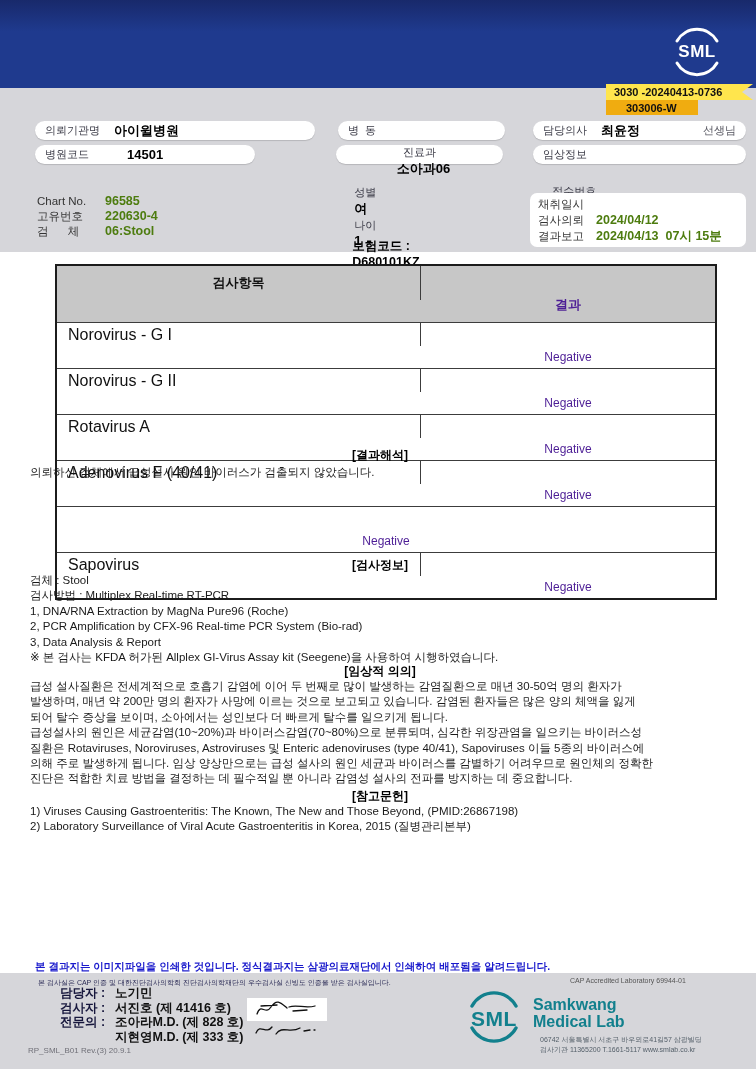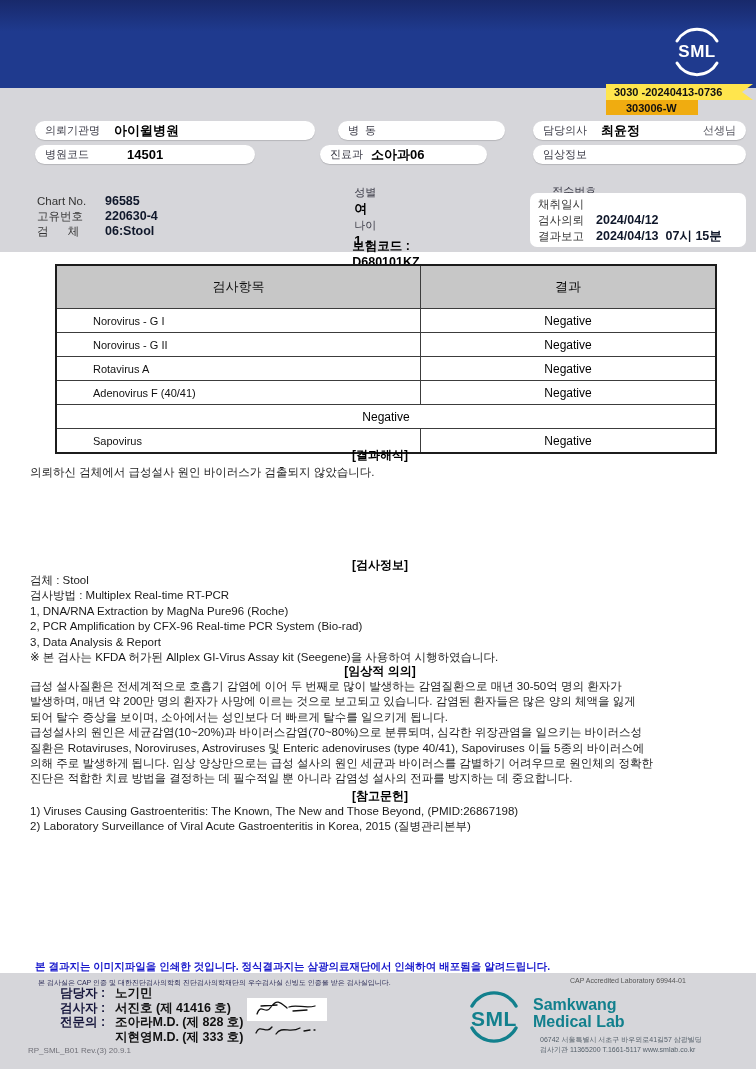--- a/index.html
+++ b/index.html
@@ -35,35 +35,35 @@
   .pill .lbl { font-size:11px; color:#3a3a46; white-space:pre; }
   .pill .val { font-size:13px; font-weight:700; color:#000; margin-left:14px; white-space:pre; }
   .pill .sfx { font-size:11px; color:#55555f; margin-left:auto; }
 
   .plain { position:absolute; font-size:11px; color:#3a3a46; white-space:pre; }
   .plain b { font-size:13px; color:#000; }
 
   .kvrows { position:absolute; }
   .kvrow { display:flex; line-height:15px; }
   .kvrow .lbl { width:68px; font-size:11.5px; color:#333; white-space:pre; }
-  .kvrow .val { font-size:12.5px; font-weight:700; color:#0f172a; white-space:pre; }
+  .kvrow .val { font-size:12.5px; font-weight:700; color:#4d7c0f; white-space:pre; }
 
   .datebox { position:absolute; left:530px; top:193px; width:216px; height:54px;
              background:#fff; border-radius:7px; padding:3px 8px; }
   .datebox .kvrow { line-height:16px; }
   .datebox .kvrow .lbl { width:58px; font-size:11.5px; }
 
   
   .rtable { position:absolute; left:55px; top:264px; width:662px; border:2px solid #1c1c1c; background:#fff; }
   .trow { display:flex; border-top:1px solid #3c3c3c; }
   .trow.head { border-top:none; background:#c7c7c7; }
   .tc { display:flex; align-items:center; }
-  .tc.item { width:364px; border-right:1px solid #3c3c3c; padding-left:36px; height:23px; font-size:11px; color:#111; }
-  .tc.result { flex:1; justify-content:center; height:23px; font-size:12px; color:#000000; }
-  .trow.head .tc { height:42px; font-weight:400; font-size:13px; justify-content:center; padding-left:0; }
+  .tc.item { width:364px; border-right:1px solid #3c3c3c; padding-left:11px; height:23px; font-size:16px; color:#111; }
+  .tc.result { flex:1; justify-content:center; height:23px; font-size:12px; color:#4c1d95;margin-top:22px; }
+  .trow.head .tc { height:34px; font-weight:700; font-size:13px; justify-content:center; padding-left:0; }
 
   
   .sect { position:absolute; left:30px; width:700px; }
   .sect .shead { font-size:12px; font-weight:700; color:#000;text-align:center; }
   .sbody { position:absolute; left:30px; width:706px; font-size:11.5px; color:#1a1a1a;
            line-height:15.4px; white-space:pre-line; }
 
   
   .notice { position:absolute; left:35px; top:960px; font-size:10.5px; font-weight:700; color:#1a1acc; }
   .footer { position:absolute; left:0; top:973px; width:756px; height:96px; background:#d6d6da; }
@@ -112,21 +112,21 @@
   <div class="pill" style="left:533px; top:121px; width:213px;">
     <span class="lbl">담당의사</span>
     <span class="val">최윤정</span>
     <span class="sfx">선생님</span>
   </div>
 
   <div class="pill" style="left:35px; top:145px; width:220px;gap:24px;">
     <span class="lbl">병원코드</span>
     <span class="val">14501</span>
   </div>
-  <div class="pill" style="left:320px; top:145px; width:167px;">
+  <div class="pill" style="left:336px; top:145px; width:167px;flex-direction:column;">
     <span class="lbl">진료과</span>
     <span class="val" style="margin-left:8px;">소아과06</span>
   </div>
   <div class="pill" style="left:533px; top:145px; width:213px;">
     <span class="lbl">임상정보</span>
     <span class="val"></span>
   </div>
 
   <div class="plain" style="left:342px; top:173px;">
     <span>성별</span>&nbsp;&nbsp;

